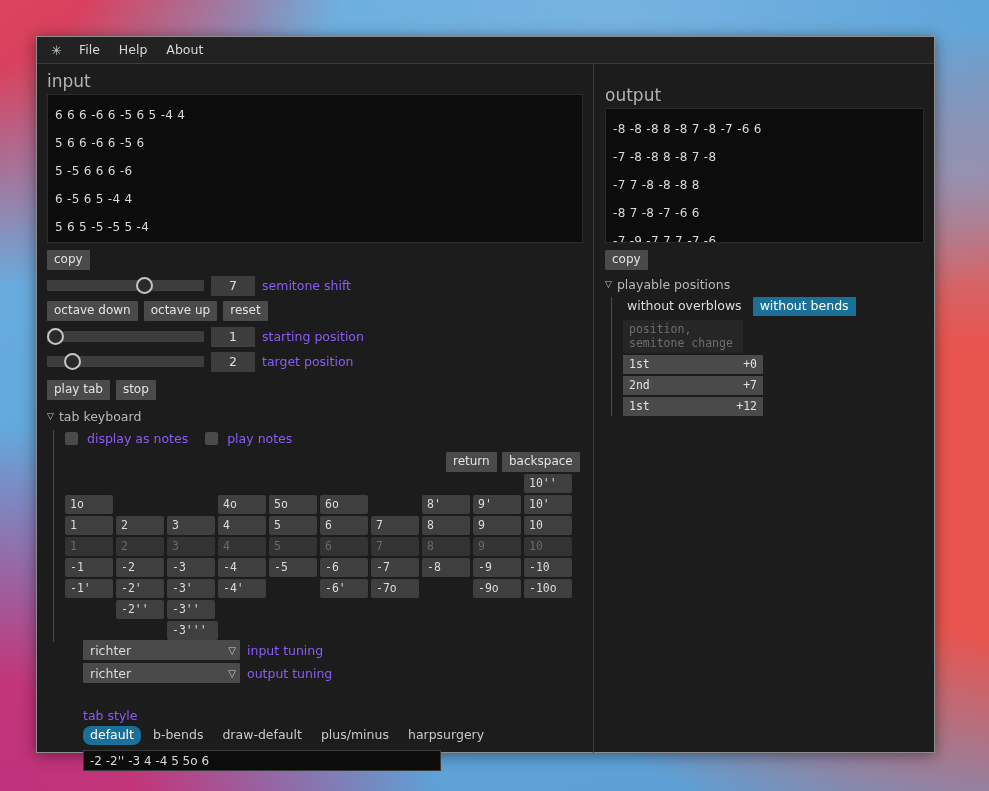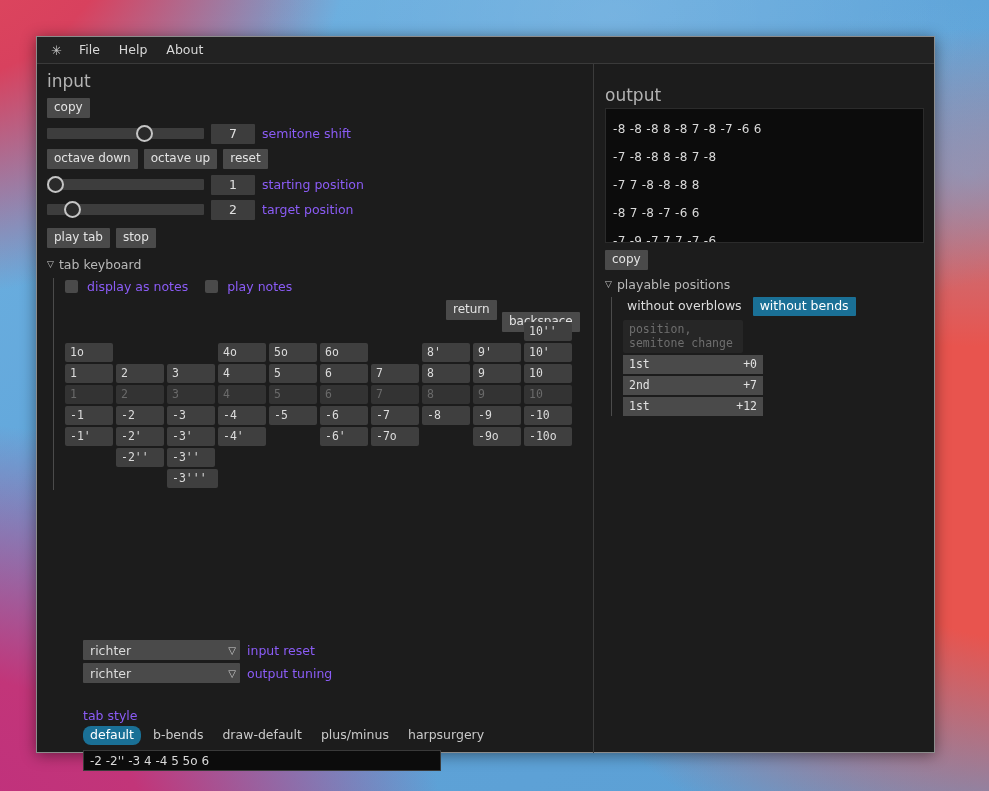--- a/index.html
+++ b/index.html
@@ -239,20 +239,27 @@
     <span class="menu-item">Help</span>
     <span class="menu-item">About</span>
   </div>
 
   <div id="content">
 
     <div id="left-pane">
 
       <div class="pane-title">input</div>
 
+      <div class="textarea" id="input-textarea">
+        <div class="ta-line">6 6 6 -6 6 -5 6 5 -4 4</div>
+        <div class="ta-line">5 6 6 -6 6 -5 6</div>
+        <div class="ta-line">5 -5 6 6 6 -6</div>
+        <div class="ta-line">6 -5 6 5 -4 4</div>
+        <div class="ta-line">5 6 5 -5 -5 5 -4</div>
+      </div>
 
       <div style="margin-top:6px;">
         <span class="btn">copy</span>
       </div>
 
       <div class="row" style="margin-top:6px; gap:7px;">
         <div class="slider">
           <div class="knob" style="left:89px;"></div>
         </div>
         <div class="numbox">7</div>
@@ -295,21 +302,21 @@
 
         <div class="row" style="gap:9px; position:relative; height:18px;">
           <span class="checkbox-box"></span>
           <span class="label-txt">display as notes</span>
           <span class="checkbox-box" style="margin-left:8px;"></span>
           <span class="label-txt">play notes</span>
         </div>
 
         <div style="position:relative; height:22px; margin-top:4px;">
           <span class="btn ctrl" style="position:absolute; left:381px; top:0;">return</span>
-          <span class="btn ctrl" style="position:absolute; left:437px; top:12px;">backspace</span>
+          <span class="btn ctrl" style="position:absolute; left:437px; top:0;">backspace</span>
         </div>
 
         <div id="kbd-grid">
             <div class="key" style="left: 459px; top: 0px;">10''</div>
             <div class="key" style="left: 0px; top: 21px;">1o</div>
             <div class="key" style="left: 153px; top: 21px;">4o</div>
             <div class="key" style="left: 204px; top: 21px;">5o</div>
             <div class="key" style="left: 255px; top: 21px;">6o</div>
             <div class="key" style="left: 357px; top: 21px;">8'</div>
             <div class="key" style="left: 408px; top: 21px;">9'</div>
@@ -357,21 +364,21 @@
             <div class="key wide" style="left: 102px; top: 147px;">-3'''</div>
           </div>
       </div>
 
       <div style="position:absolute; left:46px; top:576px;">
         <div class="row" style="gap:7px;">
           <div class="dropdown">
             <span>richter</span>
             <span class="caret">▽</span>
           </div>
-          <div class="label-txt">input reset</div>
+          <div class="label-txt">input tuning</div>
         </div>
         <div class="row" style="gap:7px; margin-top:3px;">
           <div class="dropdown">
             <span>richter</span>
             <span class="caret">▽</span>
           </div>
           <div class="label-txt">output tuning</div>
         </div>
 
         <div class="label-txt" style="margin-top:25px;">tab style</div>

